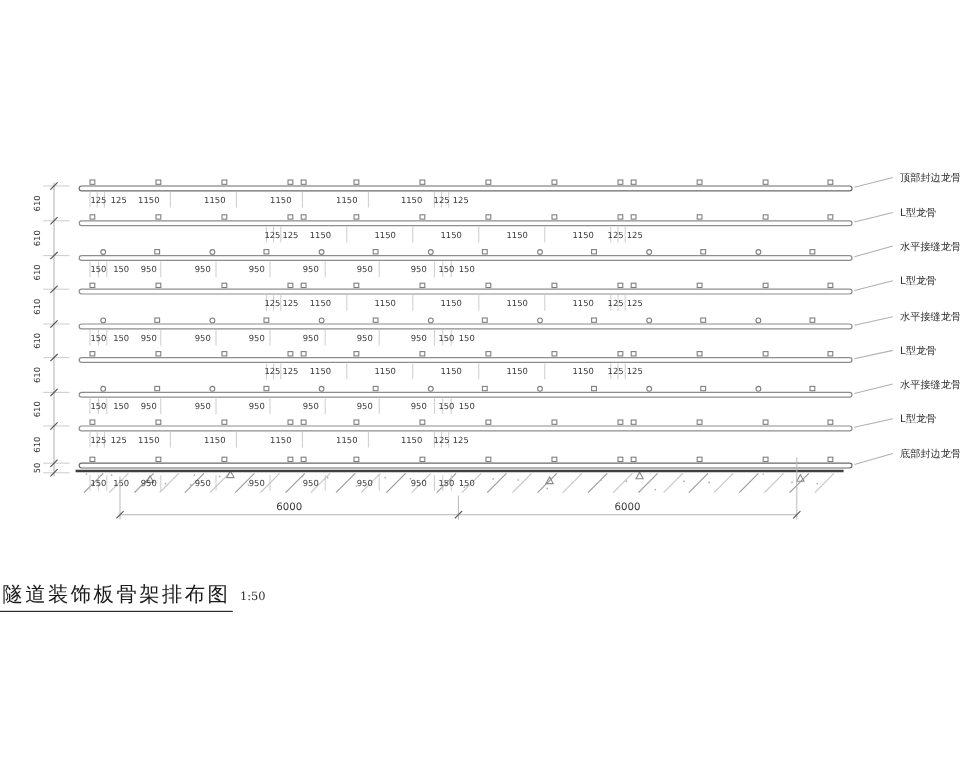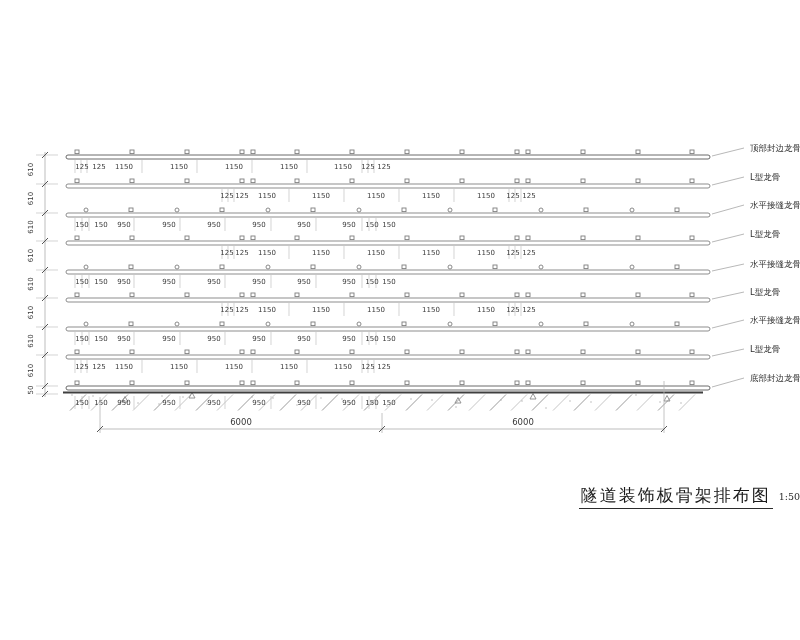--- a/index.html
+++ b/index.html
@@ -1,20 +1,20 @@
 <!DOCTYPE html>
 <html><head>
 <meta charset="utf-8">
 <style>
   html,body{margin:0;padding:0;background:#ffffff;}
   body{width:800px;height:640px;overflow:hidden;position:relative;
        font-family:"DejaVu Sans",sans-serif;}
   #canvas{position:absolute;left:0;top:0;width:800px;height:640px;background:#fff;}
   #dwg{position:absolute;left:0;top:0;}
-  .title-wrap{position:absolute;left:0;top:484px;width:800px;text-align:right;}
+  .title-wrap{position:absolute;left:0;top:484px;width:800px;text-align:left;}
   .title-block{display:inline-block;color:#1a1a1a;}
   .title-main{font-family:"DejaVu Serif",serif;font-size:17px;letter-spacing:2px;
               border-bottom:1.5px solid #2b2b2b;padding:0 2px 3px 2px;}
   .title-scale{font-family:"DejaVu Serif",serif;font-size:9.5px;color:#2b2b2b;
                margin-left:6px;vertical-align:1px;}
 </style>
 </head>
 <body>
 
 <div id="canvas">

